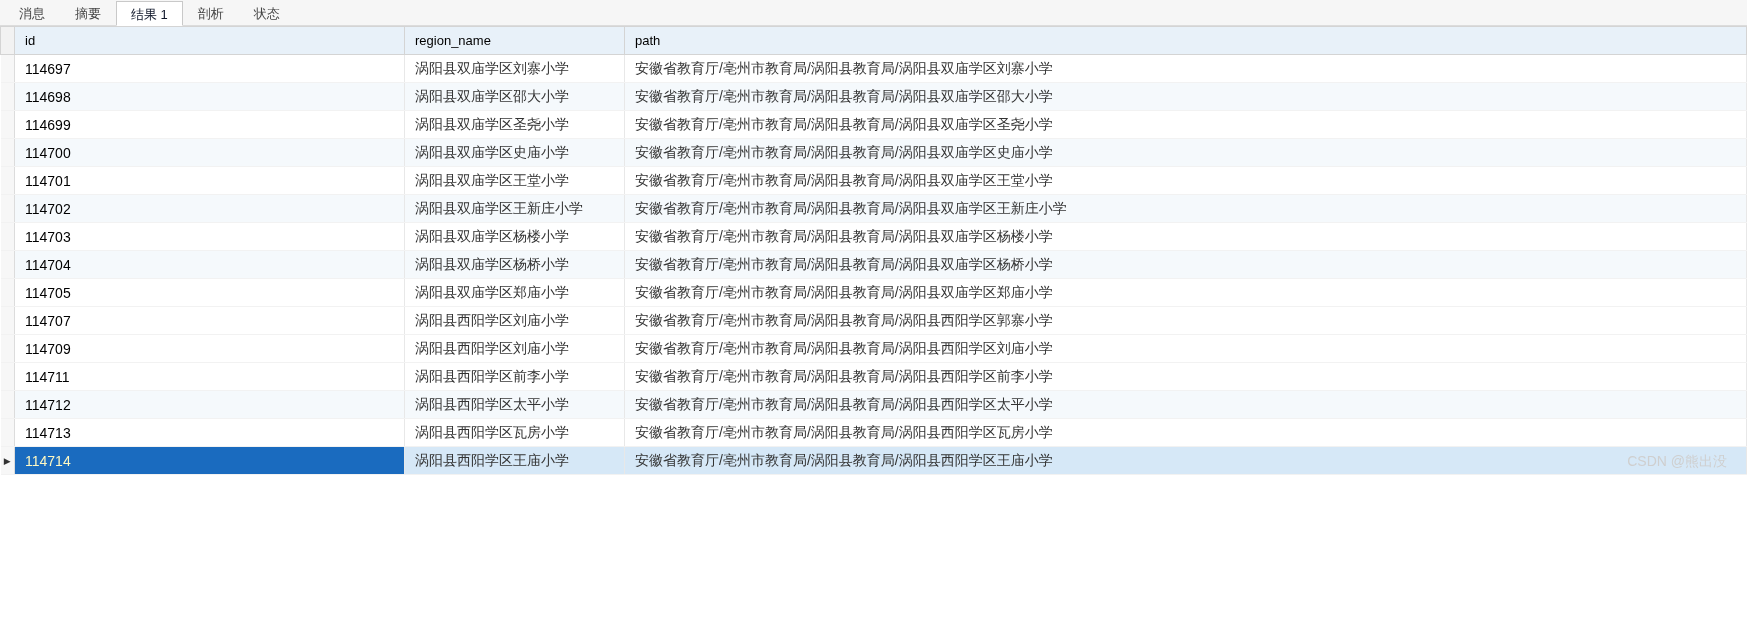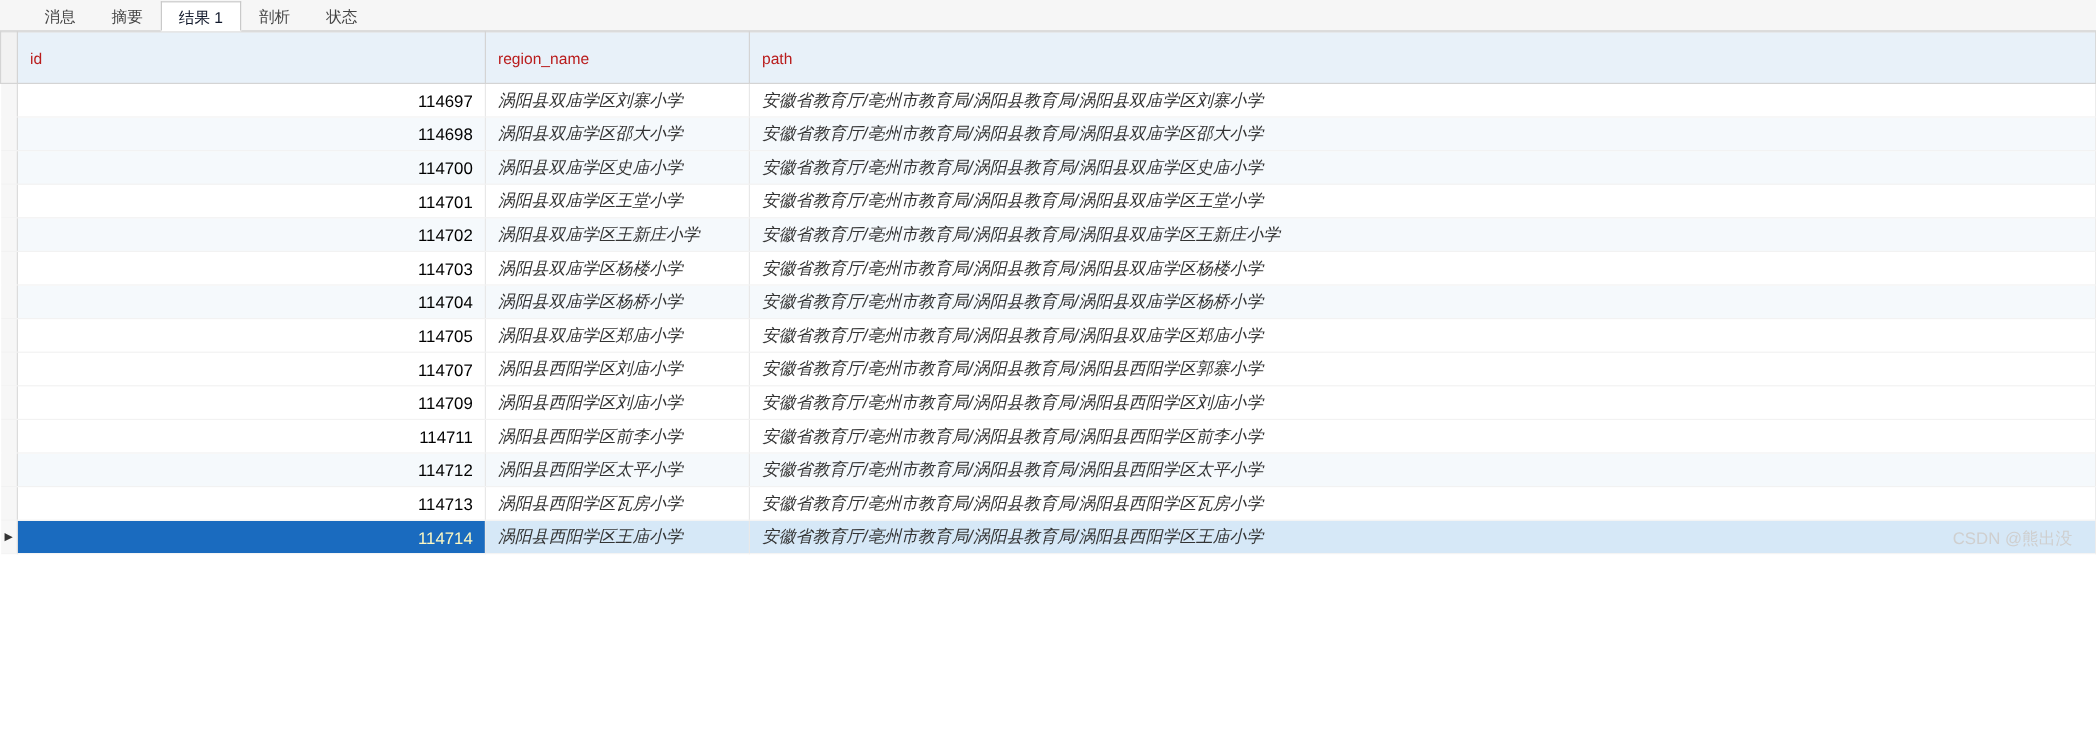--- a/index.html
+++ b/index.html
@@ -9,21 +9,21 @@
       background: #fff;
       color: #222;
       width: 1747px;
       position: relative;
     }
     .tabs {
       display: flex;
       background: #f6f6f6;
       border-bottom: 1px solid #dcdcdc;
       height: 26px;
-      padding-left: 22px;
+      padding-left: 4px;
     }
     .tab {
       padding: 4px 14px 4px 14px;
       font-size: 13px;
       color: #444;
       cursor: pointer;
       border: 1px solid transparent;
       border-bottom: none;
       position: relative;
     }
@@ -39,22 +39,22 @@
       border-collapse: collapse;
       table-layout: fixed;
     }
     .header-row th {
       background: #e8f1f9;
       border: 1px solid #d4d4d4;
       text-align: left;
       font-weight: normal;
       padding: 5px 10px;
       font-size: 13px;
-      color: #b91c1c;
-      height: 43px;
+      color: #000000;
+      height: 28px;
       margin-top: 48px;
     }
     .header-row th.gutter {
       width: 14px;
       padding: 0;
       background: #f2f2f2;
     }
     .col-id { width: 390px; }
     .col-region { width: 220px; }
     .col-path { width: auto; }
@@ -70,28 +70,26 @@
     tbody tr td.gutter-cell {
       width: 14px;
       padding: 0;
       background: #f7f7f7;
       border-right: 1px solid #dcdcdc;
       text-align: center;
       font-size: 10px;
       color: #333;
     }
     tbody tr td.id-cell {
-      text-align: right;
       color: #000;
     }
     tbody tr td.region-cell,
     tbody tr td.path-cell {
       text-align: left;
       color: #333;
-      font-style: italic;
     }
     tbody tr.alt td:not(.gutter-cell) {
       background: #f5f9fc;
     }
     tbody tr.selected td.gutter-cell {
       background: #f7f7f7;
     }
     tbody tr.selected td.id-cell {
       background: #1a6bbf;
       color: #fef9c3;
@@ -141,20 +139,26 @@
         <td class="id-cell">114697</td>
         <td class="region-cell">涡阳县双庙学区刘寨小学</td>
         <td class="path-cell">安徽省教育厅/亳州市教育局/涡阳县教育局/涡阳县双庙学区刘寨小学</td>
       </tr>
       <tr class="alt">
         <td class="gutter-cell"></td>
         <td class="id-cell">114698</td>
         <td class="region-cell">涡阳县双庙学区邵大小学</td>
         <td class="path-cell">安徽省教育厅/亳州市教育局/涡阳县教育局/涡阳县双庙学区邵大小学</td>
       </tr>
+      <tr>
+        <td class="gutter-cell"></td>
+        <td class="id-cell">114699</td>
+        <td class="region-cell">涡阳县双庙学区圣尧小学</td>
+        <td class="path-cell">安徽省教育厅/亳州市教育局/涡阳县教育局/涡阳县双庙学区圣尧小学</td>
+      </tr>
       <tr class="alt">
         <td class="gutter-cell"></td>
         <td class="id-cell">114700</td>
         <td class="region-cell">涡阳县双庙学区史庙小学</td>
         <td class="path-cell">安徽省教育厅/亳州市教育局/涡阳县教育局/涡阳县双庙学区史庙小学</td>
       </tr>
       <tr>
         <td class="gutter-cell"></td>
         <td class="id-cell">114701</td>
         <td class="region-cell">涡阳县双庙学区王堂小学</td>

